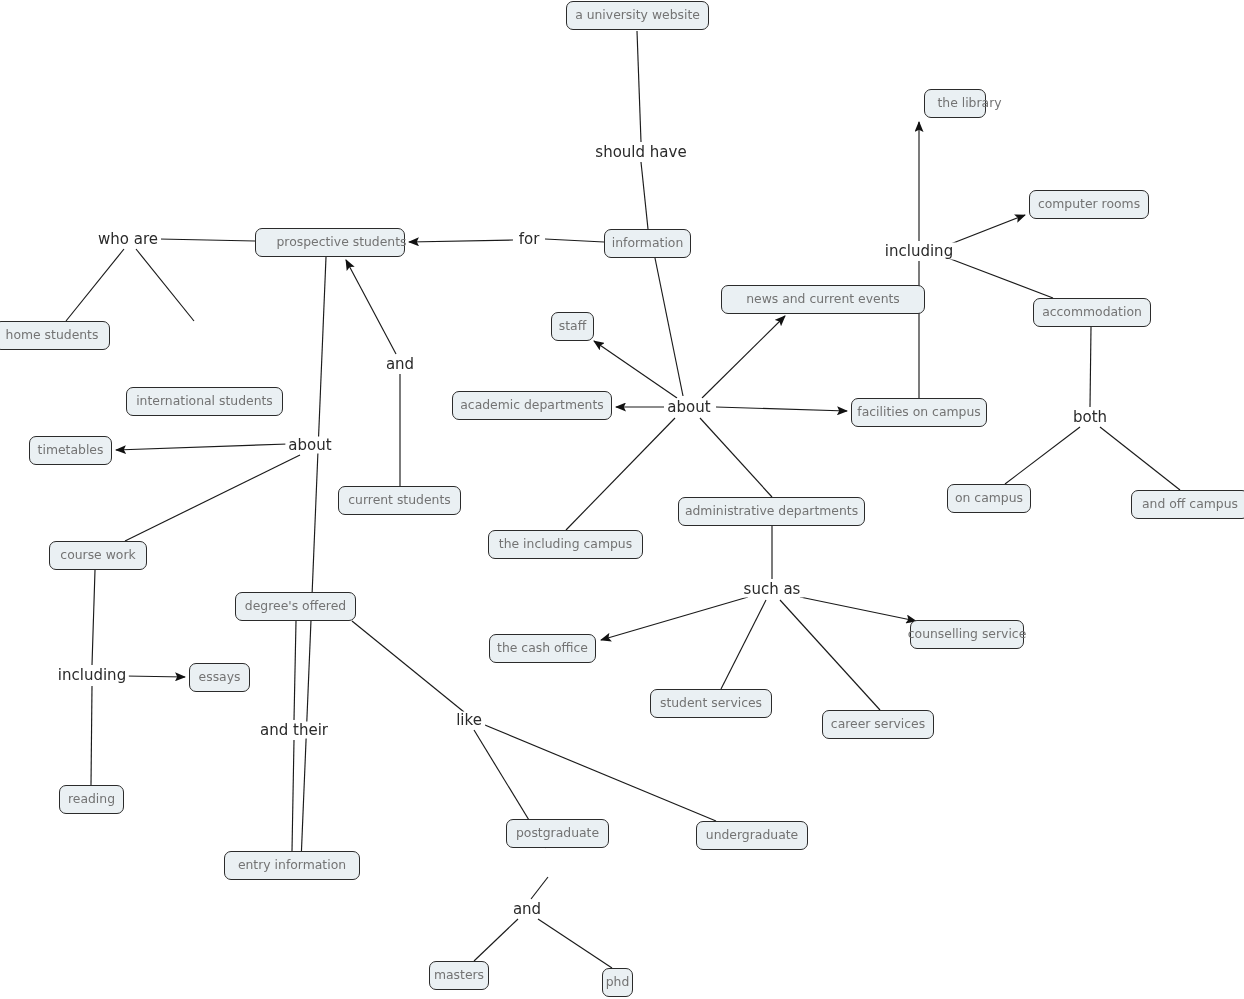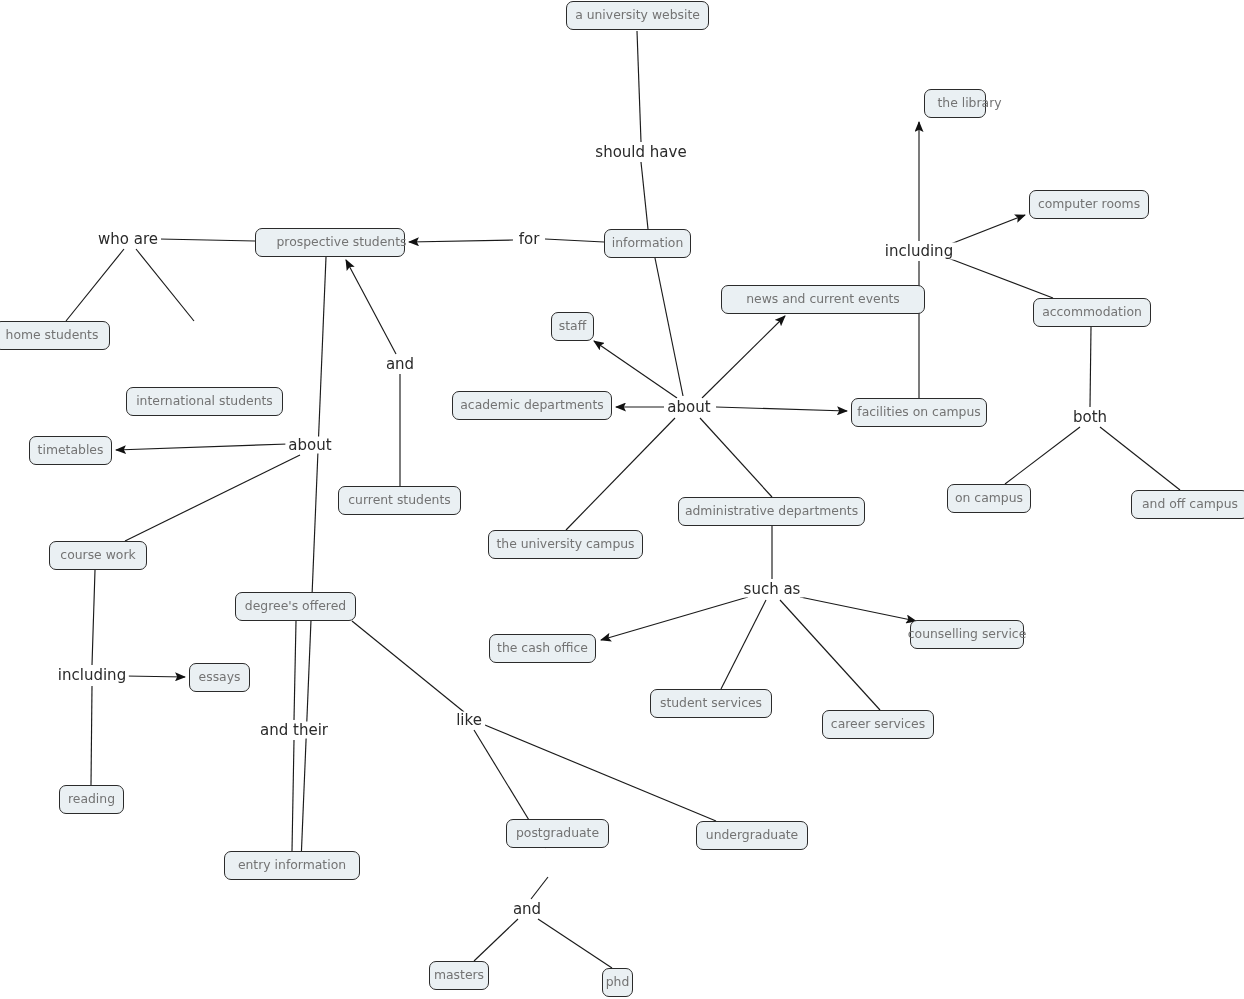--- a/index.html
+++ b/index.html
@@ -122,21 +122,21 @@
       <div class="node" style="left: -6px; top: 321px; width: 116px;">home students</div>
       <div class="node" style="left: 126px; top: 340px; width: 157px; margin-top: 47px;">international students</div>
       <div class="node" style="left: 551px; top: 312px; width: 43px;">staff</div>
       <div class="node" style="left: 452px; top: 391px; width: 160px;">academic departments</div>
       <div class="node" style="left: 851px; top: 398px; width: 136px;">facilities on campus</div>
       <div class="node" style="left: 29px; top: 436px; width: 83px;">timetables</div>
       <div class="node" style="left: 338px; top: 486px; width: 123px;">current students</div>
       <div class="node" style="left: 947px; top: 484px; width: 84px;">on campus</div>
       <div class="node" style="left: 1131px; top: 490px; width: 118px;">and off campus</div>
       <div class="node" style="left: 678px; top: 497px; width: 187px;">administrative departments</div>
-      <div class="node" style="left: 488px; top: 530px; width: 155px;">the university campus</div>
+      <div class="node" style="left: 488px; top: 530px; width: 155px;">the including campus</div>
       <div class="node" style="left: 49px; top: 541px; width: 98px;">course work</div>
       <div class="node" style="left: 235px; top: 592px; width: 121px;">degree's offered</div>
       <div class="node" style="left: 910px; top: 620px; width: 114px;">counselling service</div>
       <div class="node" style="left: 489px; top: 634px; width: 107px;">the cash office</div>
       <div class="node" style="left: 189px; top: 663px; width: 61px;">essays</div>
       <div class="node" style="left: 650px; top: 689px; width: 122px;">student services</div>
       <div class="node" style="left: 822px; top: 710px; width: 112px;">career services</div>
       <div class="node" style="left: 59px; top: 785px; width: 65px;">reading</div>
       <div class="node" style="left: 696px; top: 821px; width: 112px;">undergraduate</div>
       <div class="node" style="left: 506px; top: 819px; width: 103px;">postgraduate</div>

